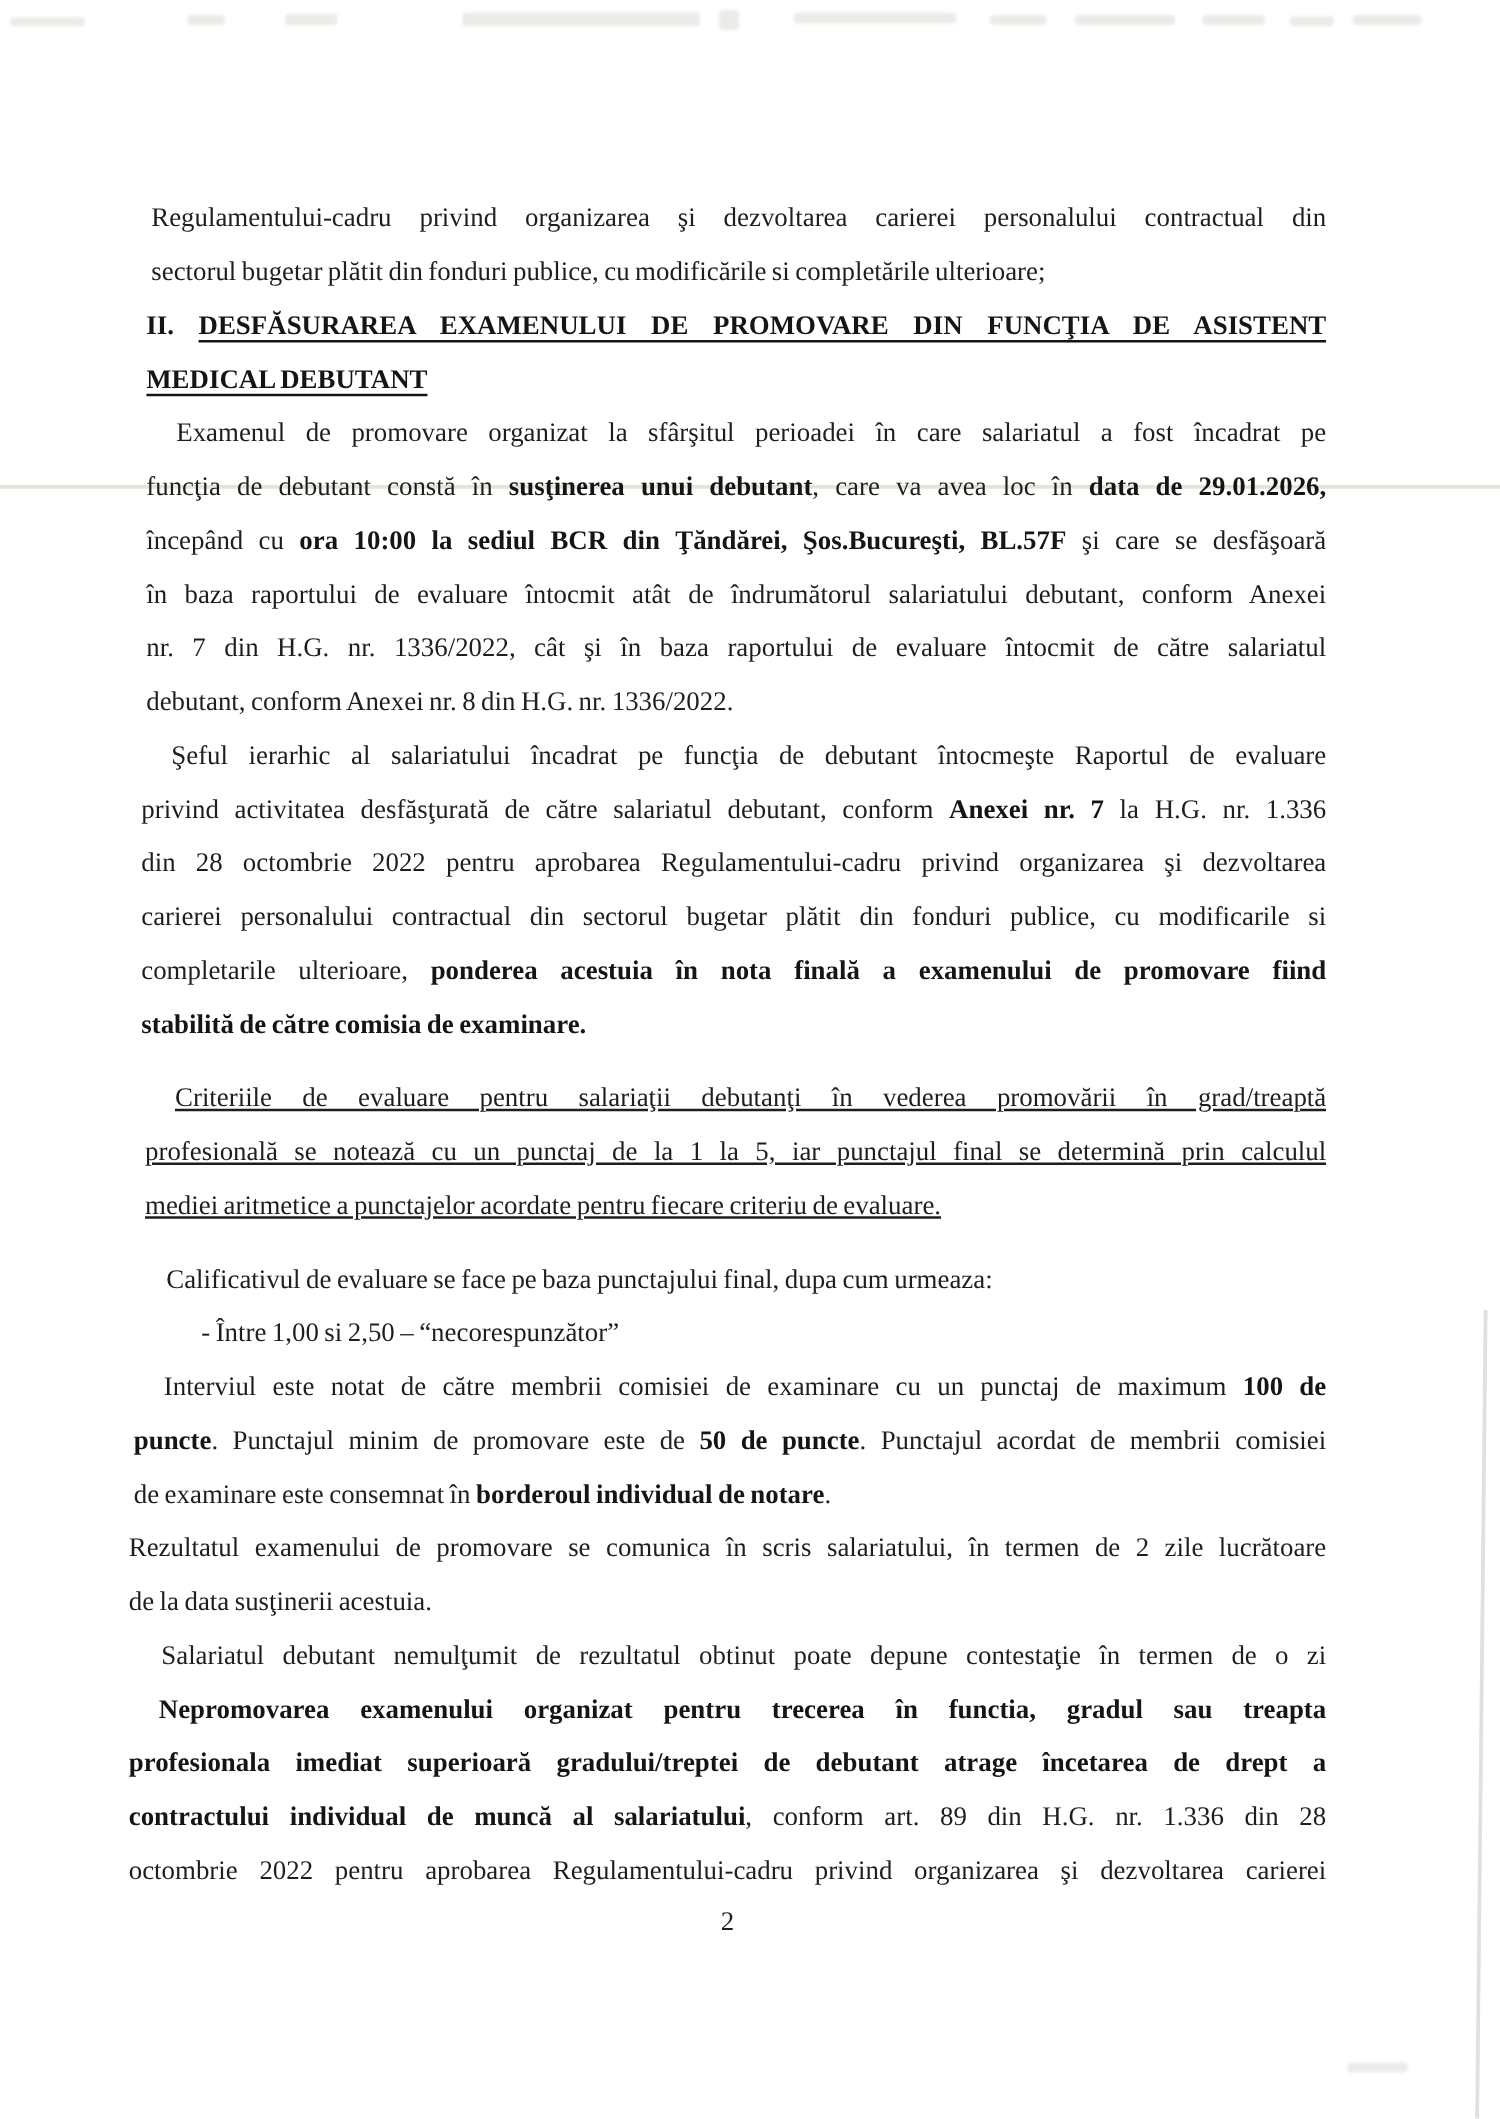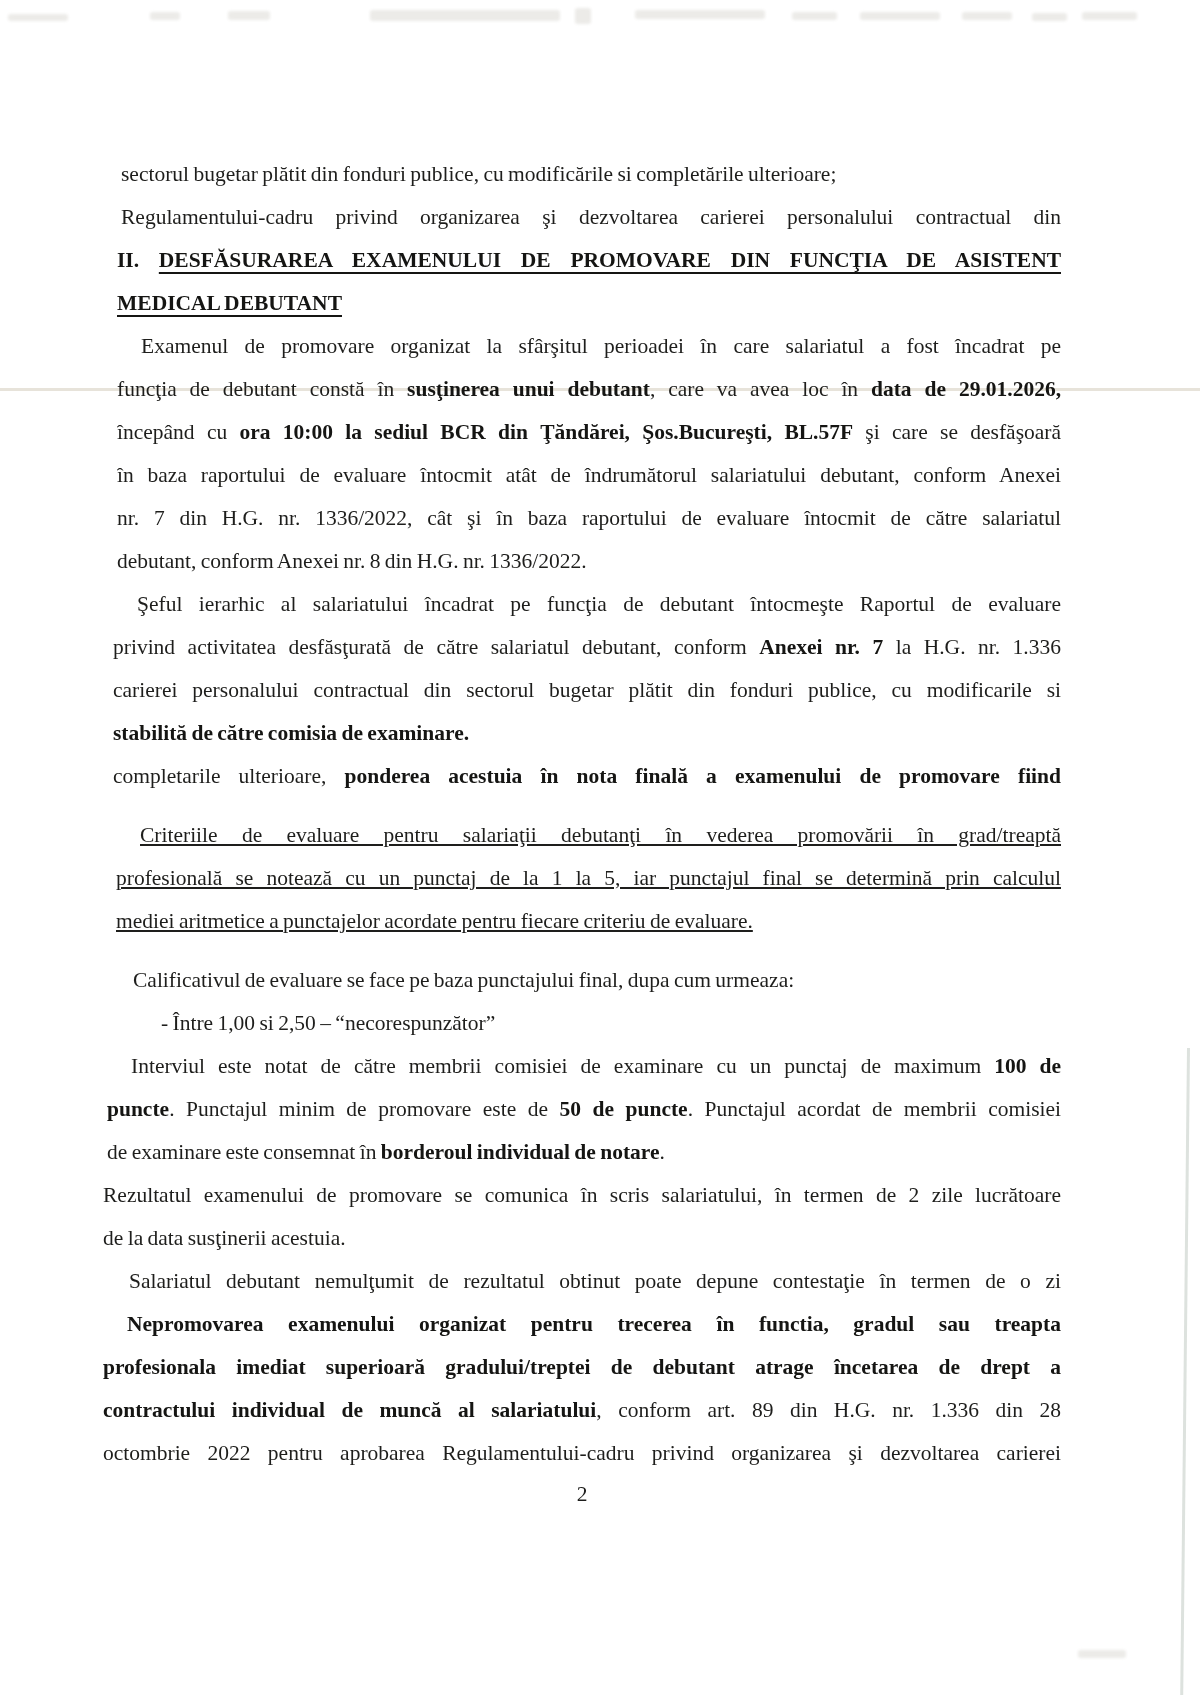--- a/index.html
+++ b/index.html
@@ -57,41 +57,42 @@
 
     <div class="hline"></div>
 
     <div class="vline"></div>
     <div class="ghost" style="left:1078px;top:1650px;width:48px;height:8px;"></div>
   </div>
 
   <div class="doc">
     <div>
         <div class="para" style="margin-left: 18px;">
+          <div class="line"><span>Regulamentului-cadru privind organizarea şi dezvoltarea carierei personalului contractual din</span></div>
           <div class="line last"><span>sectorul bugetar plătit din fonduri publice, cu modificările si completările ulterioare;</span></div>
-          <div class="line"><span>Regulamentului-cadru privind organizarea şi dezvoltarea carierei personalului contractual din</span></div>
         </div>
         <div class="para heading" style="margin-left: 14px;">
           <div class="line"><span class="b">II. </span><span class="b u">DESFĂSURAREA EXAMENULUI DE PROMOVARE DIN FUNCŢIA DE ASISTENT</span></div>
           <div class="line last"><span class="b u">MEDICAL DEBUTANT</span></div>
         </div>
         <div class="para indent" style="margin-left: 14px;">
           <div class="line"><span>Examenul de promovare organizat la sfârşitul perioadei în care salariatul a fost încadrat pe</span></div>
           <div class="line"><span>funcţia de debutant constă în </span><span class="b">susţinerea unui debutant</span><span>, care va avea loc în </span><span class="b">data de 29.01.2026,</span></div>
           <div class="line"><span>începând cu </span><span class="b">ora 10:00 la sediul BCR din Ţăndărei, Şos.Bucureşti, BL.57F</span><span> şi care se desfăşoară</span></div>
           <div class="line"><span>în baza raportului de evaluare întocmit atât de îndrumătorul salariatului debutant, conform Anexei</span></div>
           <div class="line"><span>nr. 7 din H.G. nr. 1336/2022, cât şi în baza raportului de evaluare întocmit de către salariatul</span></div>
           <div class="line last"><span>debutant, conform Anexei nr. 8 din H.G. nr. 1336/2022.</span></div>
         </div>
         <div class="para indent" style="margin-left: 10px;">
           <div class="line"><span>Şeful ierarhic al salariatului încadrat pe funcţia de debutant întocmeşte Raportul de evaluare</span></div>
           <div class="line"><span>privind activitatea desfăsţurată de către salariatul debutant, conform </span><span class="b">Anexei nr. 7</span><span> la H.G. nr. 1.336</span></div>
+          <div class="line"><span>din 28 octombrie 2022 pentru aprobarea Regulamentului-cadru privind organizarea şi dezvoltarea</span></div>
           <div class="line"><span>carierei personalului contractual din sectorul bugetar plătit din fonduri publice, cu modificarile si</span></div>
+          <div class="line"><span>completarile ulterioare, </span><span class="b">ponderea acestuia în nota finală a examenului de promovare fiind</span></div>
           <div class="line last"><span class="b">stabilită de către comisia de examinare.</span></div>
-          <div class="line"><span>completarile ulterioare, </span><span class="b">ponderea acestuia în nota finală a examenului de promovare fiind</span></div>
         </div>
         <div class="para indent gap" style="margin-left: 13px; text-decoration: underline;">
           <div class="line"><span>Criteriile de evaluare pentru salariaţii debutanţi în vederea promovării în grad/treaptă</span></div>
           <div class="line"><span>profesională se notează cu un punctaj de la 1 la 5, iar punctajul final se determină prin calculul</span></div>
           <div class="line last"><span>mediei aritmetice a punctajelor acordate pentru fiecare criteriu de evaluare.</span></div>
         </div>
         <div class="para indent gap" style="margin-left: 6px;">
           <div class="line last"><span>Calificativul de evaluare se face pe baza punctajului final, dupa cum urmeaza:</span></div>
         </div>
         <div class="para list" style="margin-left: 6px;">

